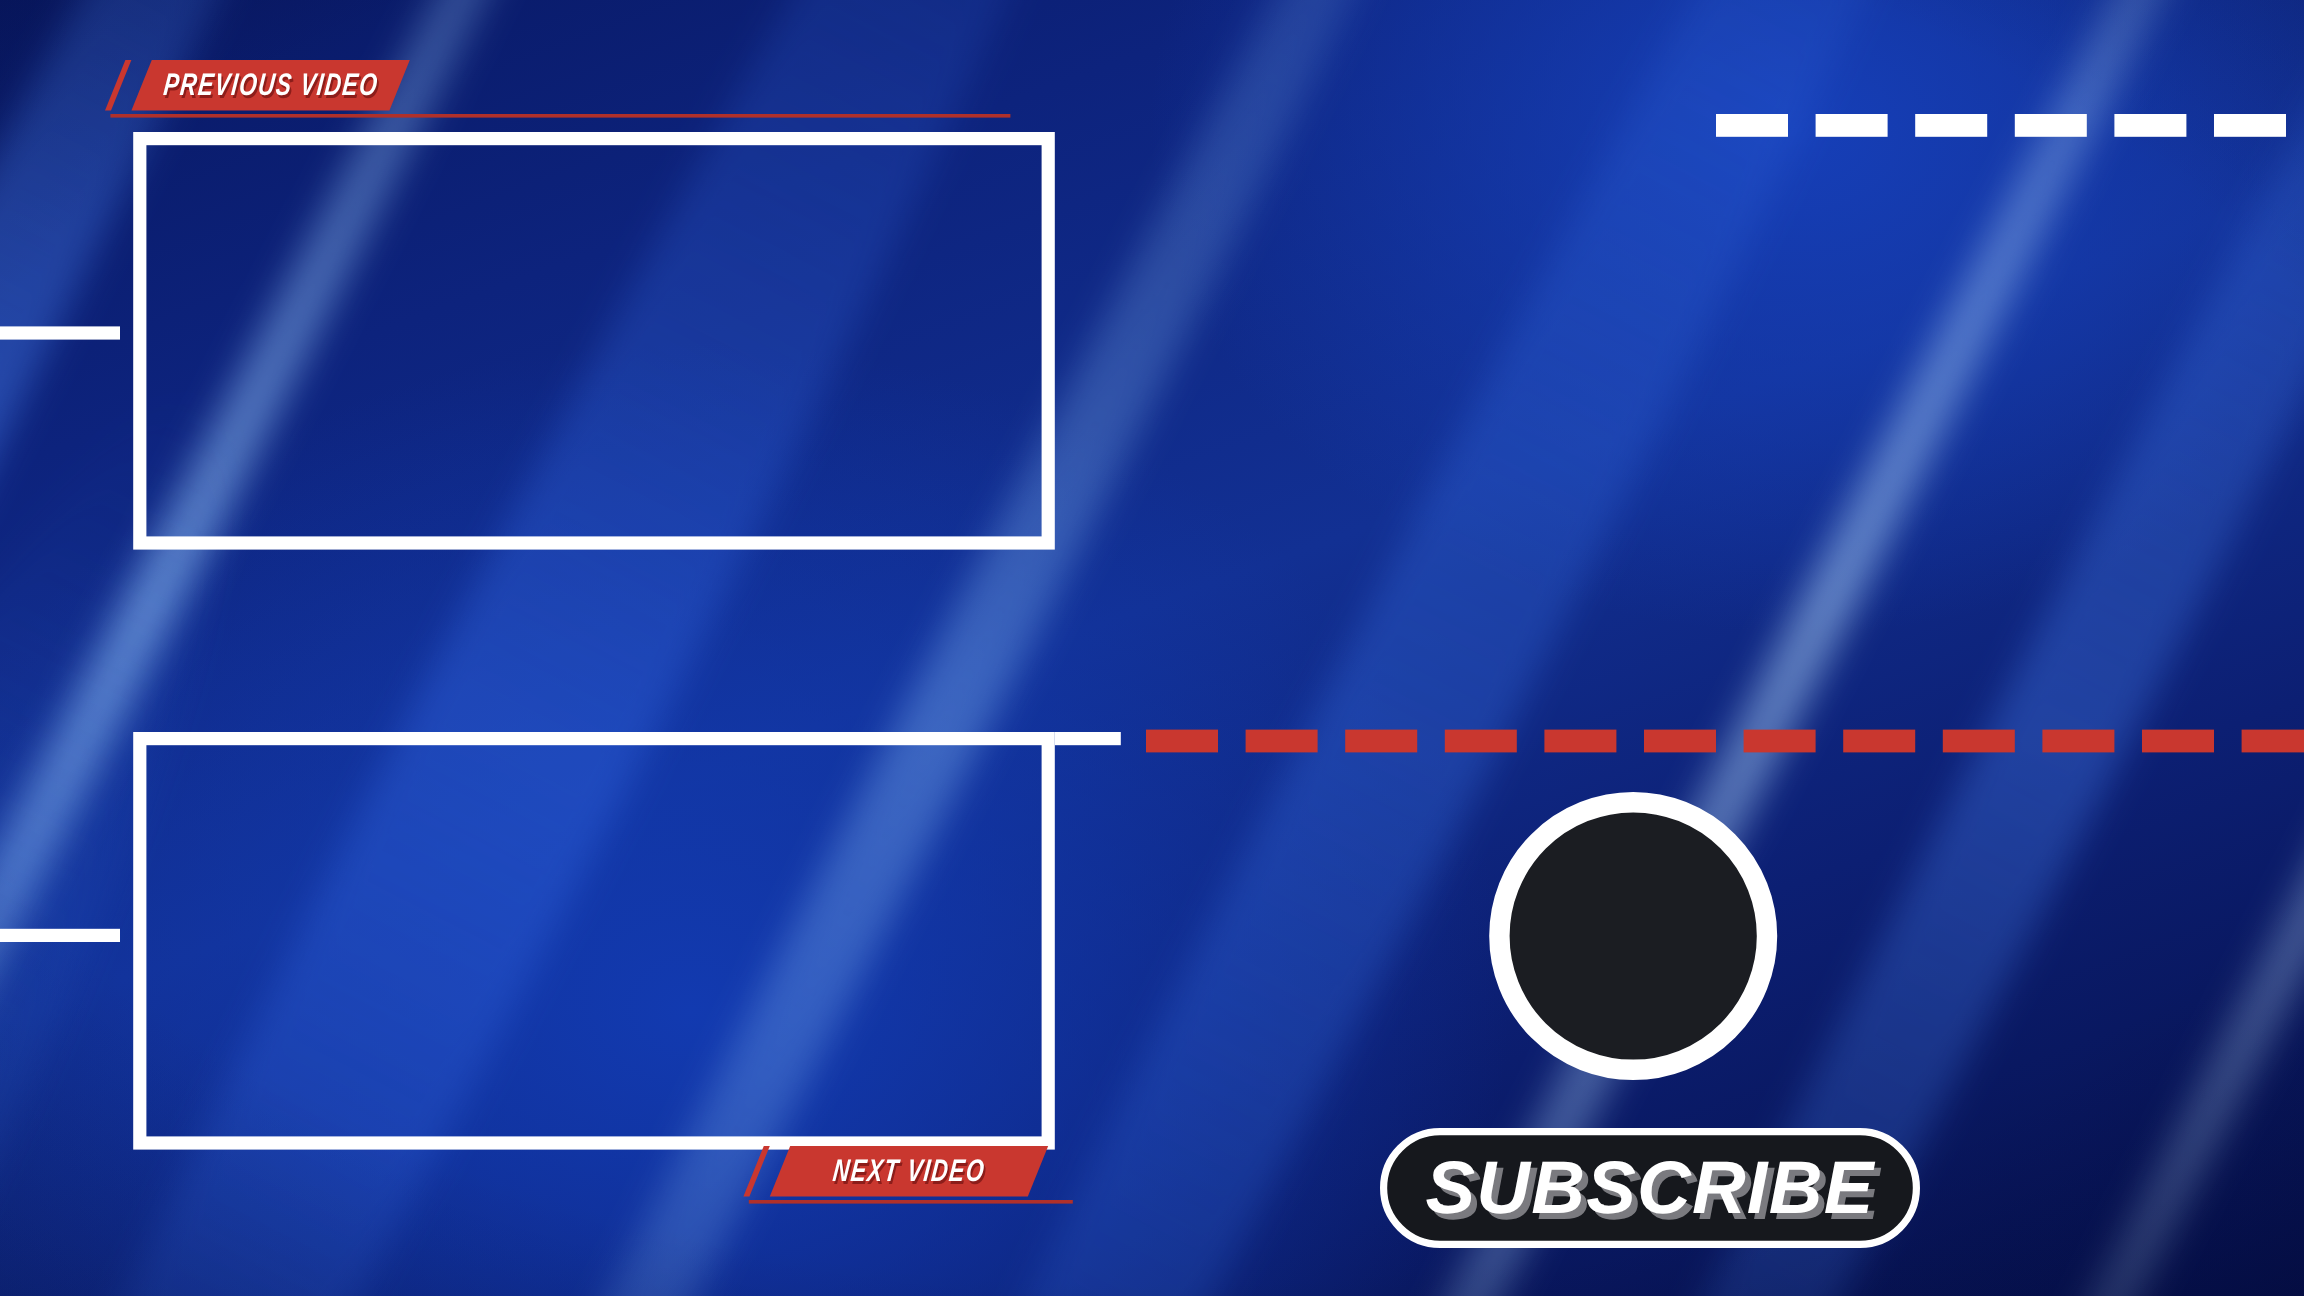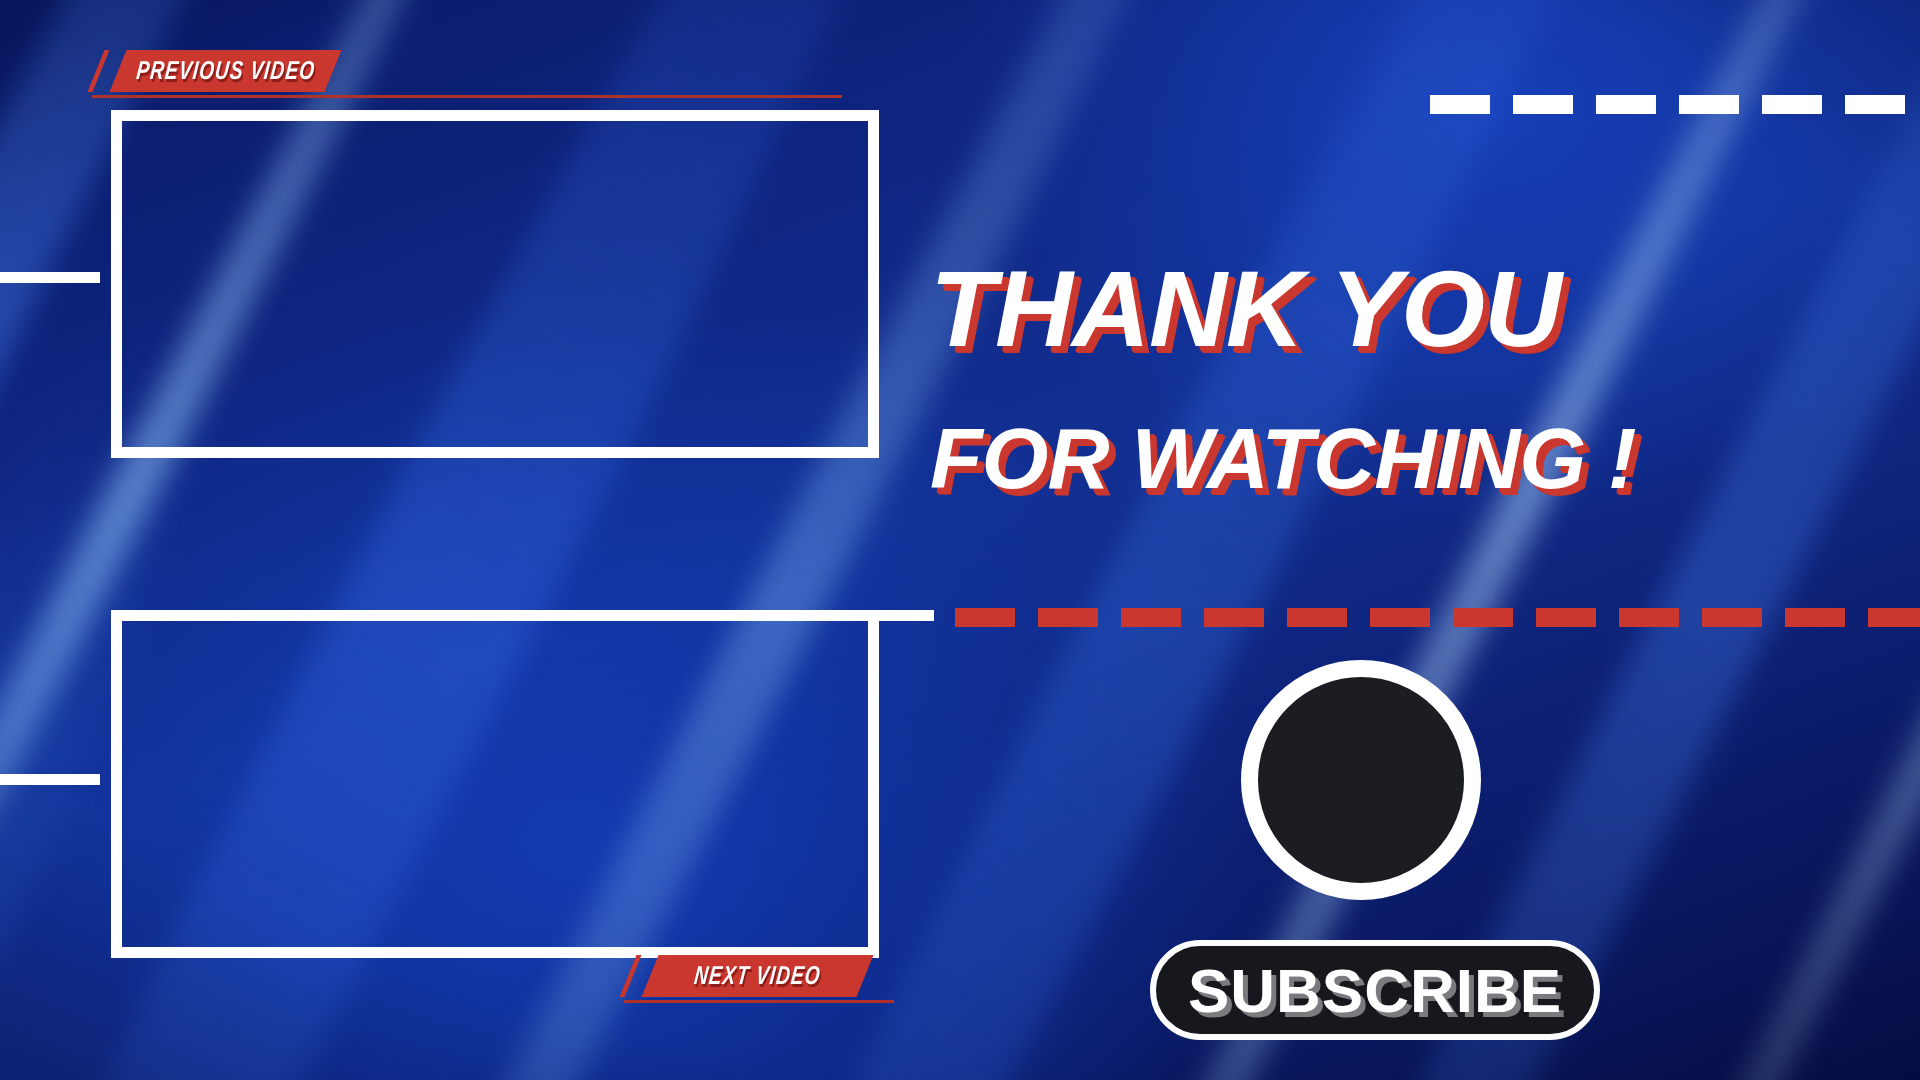--- a/index.html
+++ b/index.html
@@ -187,20 +187,21 @@
     border: 6px solid #ffffff;
     box-sizing: border-box;
     display: flex;
     align-items: center;
     justify-content: center;
     cursor: pointer;
   }
   #subscribe-label {
     color: #ffffff;
     font-weight: 700;
+    font-style: italic;
     font-size: 62px;
     letter-spacing: 1px;
     text-shadow: 5px 5px 0 rgba(140,140,145,.85);
     white-space: nowrap;
   }
 </style>
 </head>
 <body>
 
 <div id="stage">
@@ -260,24 +261,20 @@
     <div class="dash"></div>
     <div class="dash"></div>
     <div class="dash"></div>
     <div class="dash"></div>
     <div class="dash"></div>
     <div class="dash"></div>
     <div class="dash"></div>
     <div class="dash"></div>
   </div>
 
-  <div id="headline">
-    <div class="headline-line" id="headline-line-1">THANK YOU</div>
-    <div class="headline-line" id="headline-line-2">FOR WATCHING !</div>
-  </div>
 
   <div id="avatar"></div>
 
   <div id="subscribe-button">
     <span id="subscribe-label">SUBSCRIBE</span>
   </div>
 
 </div>
 
 </body></html>

